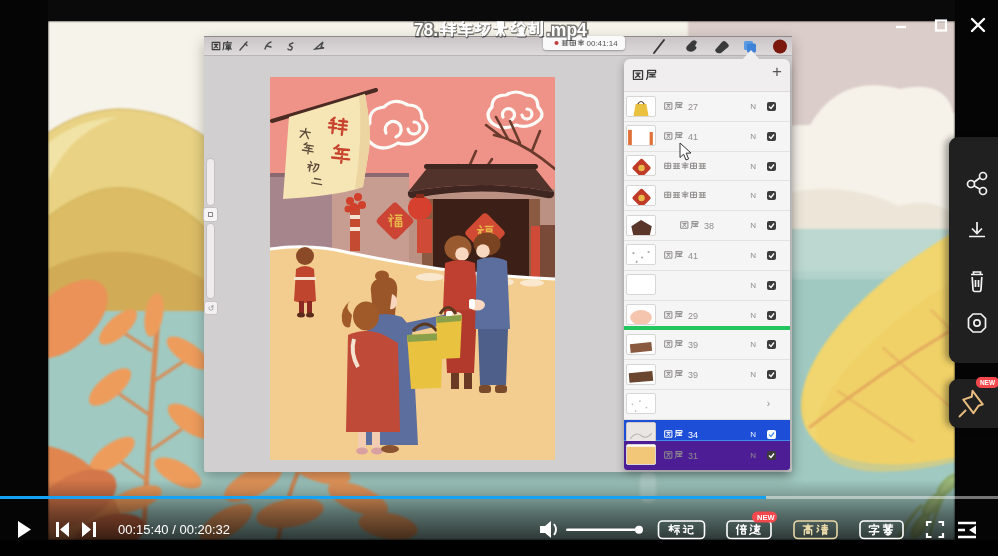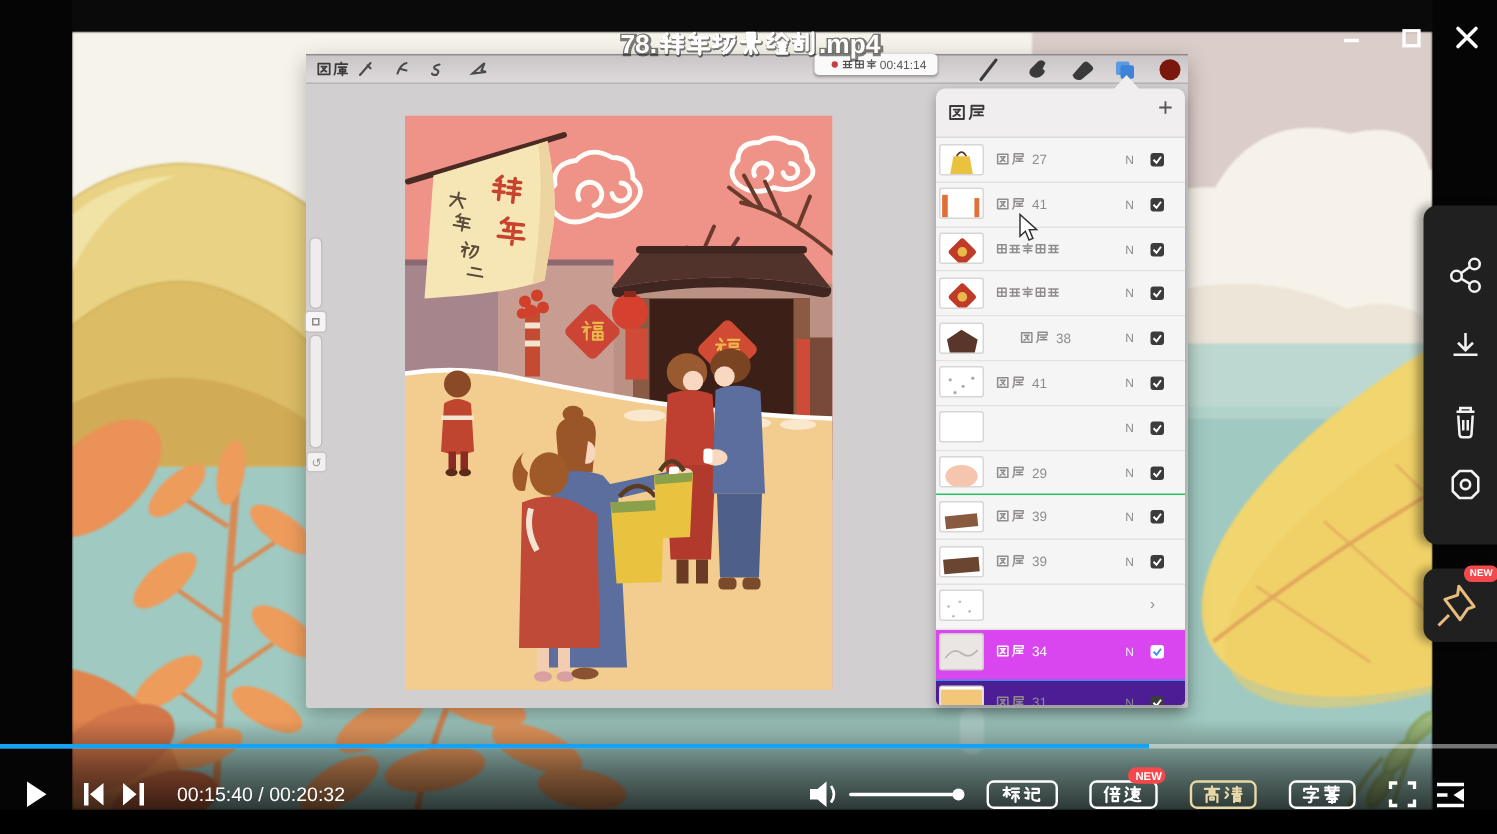--- a/index.html
+++ b/index.html
@@ -486,21 +486,21 @@
             <svg width="28" height="25" viewBox="0 0 26 20"></svg>
           </div>
           <div style="position:absolute;left:40px;top:9px"></div>
           <div style="position:absolute;right:34px;top:10px;color:#8f8c8c;font-size:8px">N</div>
           <div style="position:absolute;right:14px;top:10px;width:9px;height:9px;background:#3c3c3c;border-radius:2px">
             <svg width="9" height="9">
               <path d="M2,4.5 L4,6.5 L7,2.5" stroke="#fff" stroke-width="1.3" fill="none"></path>
             </svg>
           </div>
         </div>
-        <div style="position:relative;height:29.8px;background:#f6f5f5;border-bottom:1px solid #22c55e">
+        <div style="position:relative;height:29.8px;background:#f6f5f5;border-bottom:4px solid #22c55e">
           <div style="position:absolute;left:2px;width:30px;height:21px;top:3.5px;background:#fff;border:1px solid #d8d5d5;border-radius:2px;overflow:hidden">
             <svg width="28" height="25" viewBox="0 0 26 20">
               <ellipse cx="13" cy="10" rx="10" ry="7" fill="#f5c5ae"></ellipse>
             </svg>
           </div>
           <div style="position:absolute;left:40px;top:9px">
             <svg width="60" height="10" viewBox="0 0 60 10" color="#8f8c8c" stroke-width="1.0">
               <use href="#g-tu" transform="translate(0,0.5) scale(0.09)"></use>
               <use href="#g-ceng" transform="translate(10.5,0.5) scale(0.09)"></use>
               <text x="24" y="8.5" font-size="9" fill="#8f8c8c" font-family="Liberation Sans">29</text>
@@ -560,21 +560,21 @@
                 <circle cx="5" cy="8" r="0.8"></circle>
                 <circle cx="12" cy="5" r="0.8"></circle>
                 <circle cx="18" cy="11" r="0.8"></circle>
                 <circle cx="8" cy="14" r="0.8"></circle>
               </g>
             </svg>
           </div>
           <div style="position:absolute;left:40px;top:9px"></div>
           <div style="position:absolute;right:20px;top:8px;color:#8f8c8c;font-size:10px">›</div>
         </div>
-        <div style="position:relative;height:34px;background:#d946ef;border-bottom:1px solid #418ce8">
+        <div style="position:relative;height:21px;background:#1d4ed8;border-bottom:1px solid #418ce8">
           <div style="position:absolute;left:2px;width:30px;height:25.6px;top:2px;background:#e9e6e4;border:1px solid #cfcac8;border-radius:2px;overflow:hidden">
             <svg width="28" height="25" viewBox="0 0 26 20">
               <path d="M3,13 Q8,6 13,10 T23,8" stroke="#b8b4b0" fill="none"></path>
             </svg>
           </div>
           <div style="position:absolute;left:40px;top:9px">
             <svg width="60" height="10" viewBox="0 0 60 10" color="#fff" stroke-width="1.0">
               <use href="#g-tu" transform="translate(0,0.5) scale(0.09)"></use>
               <use href="#g-ceng" transform="translate(10.5,0.5) scale(0.09)"></use>
               <text x="24" y="8.5" font-size="9" fill="#fff" font-family="Liberation Sans">34</text>

